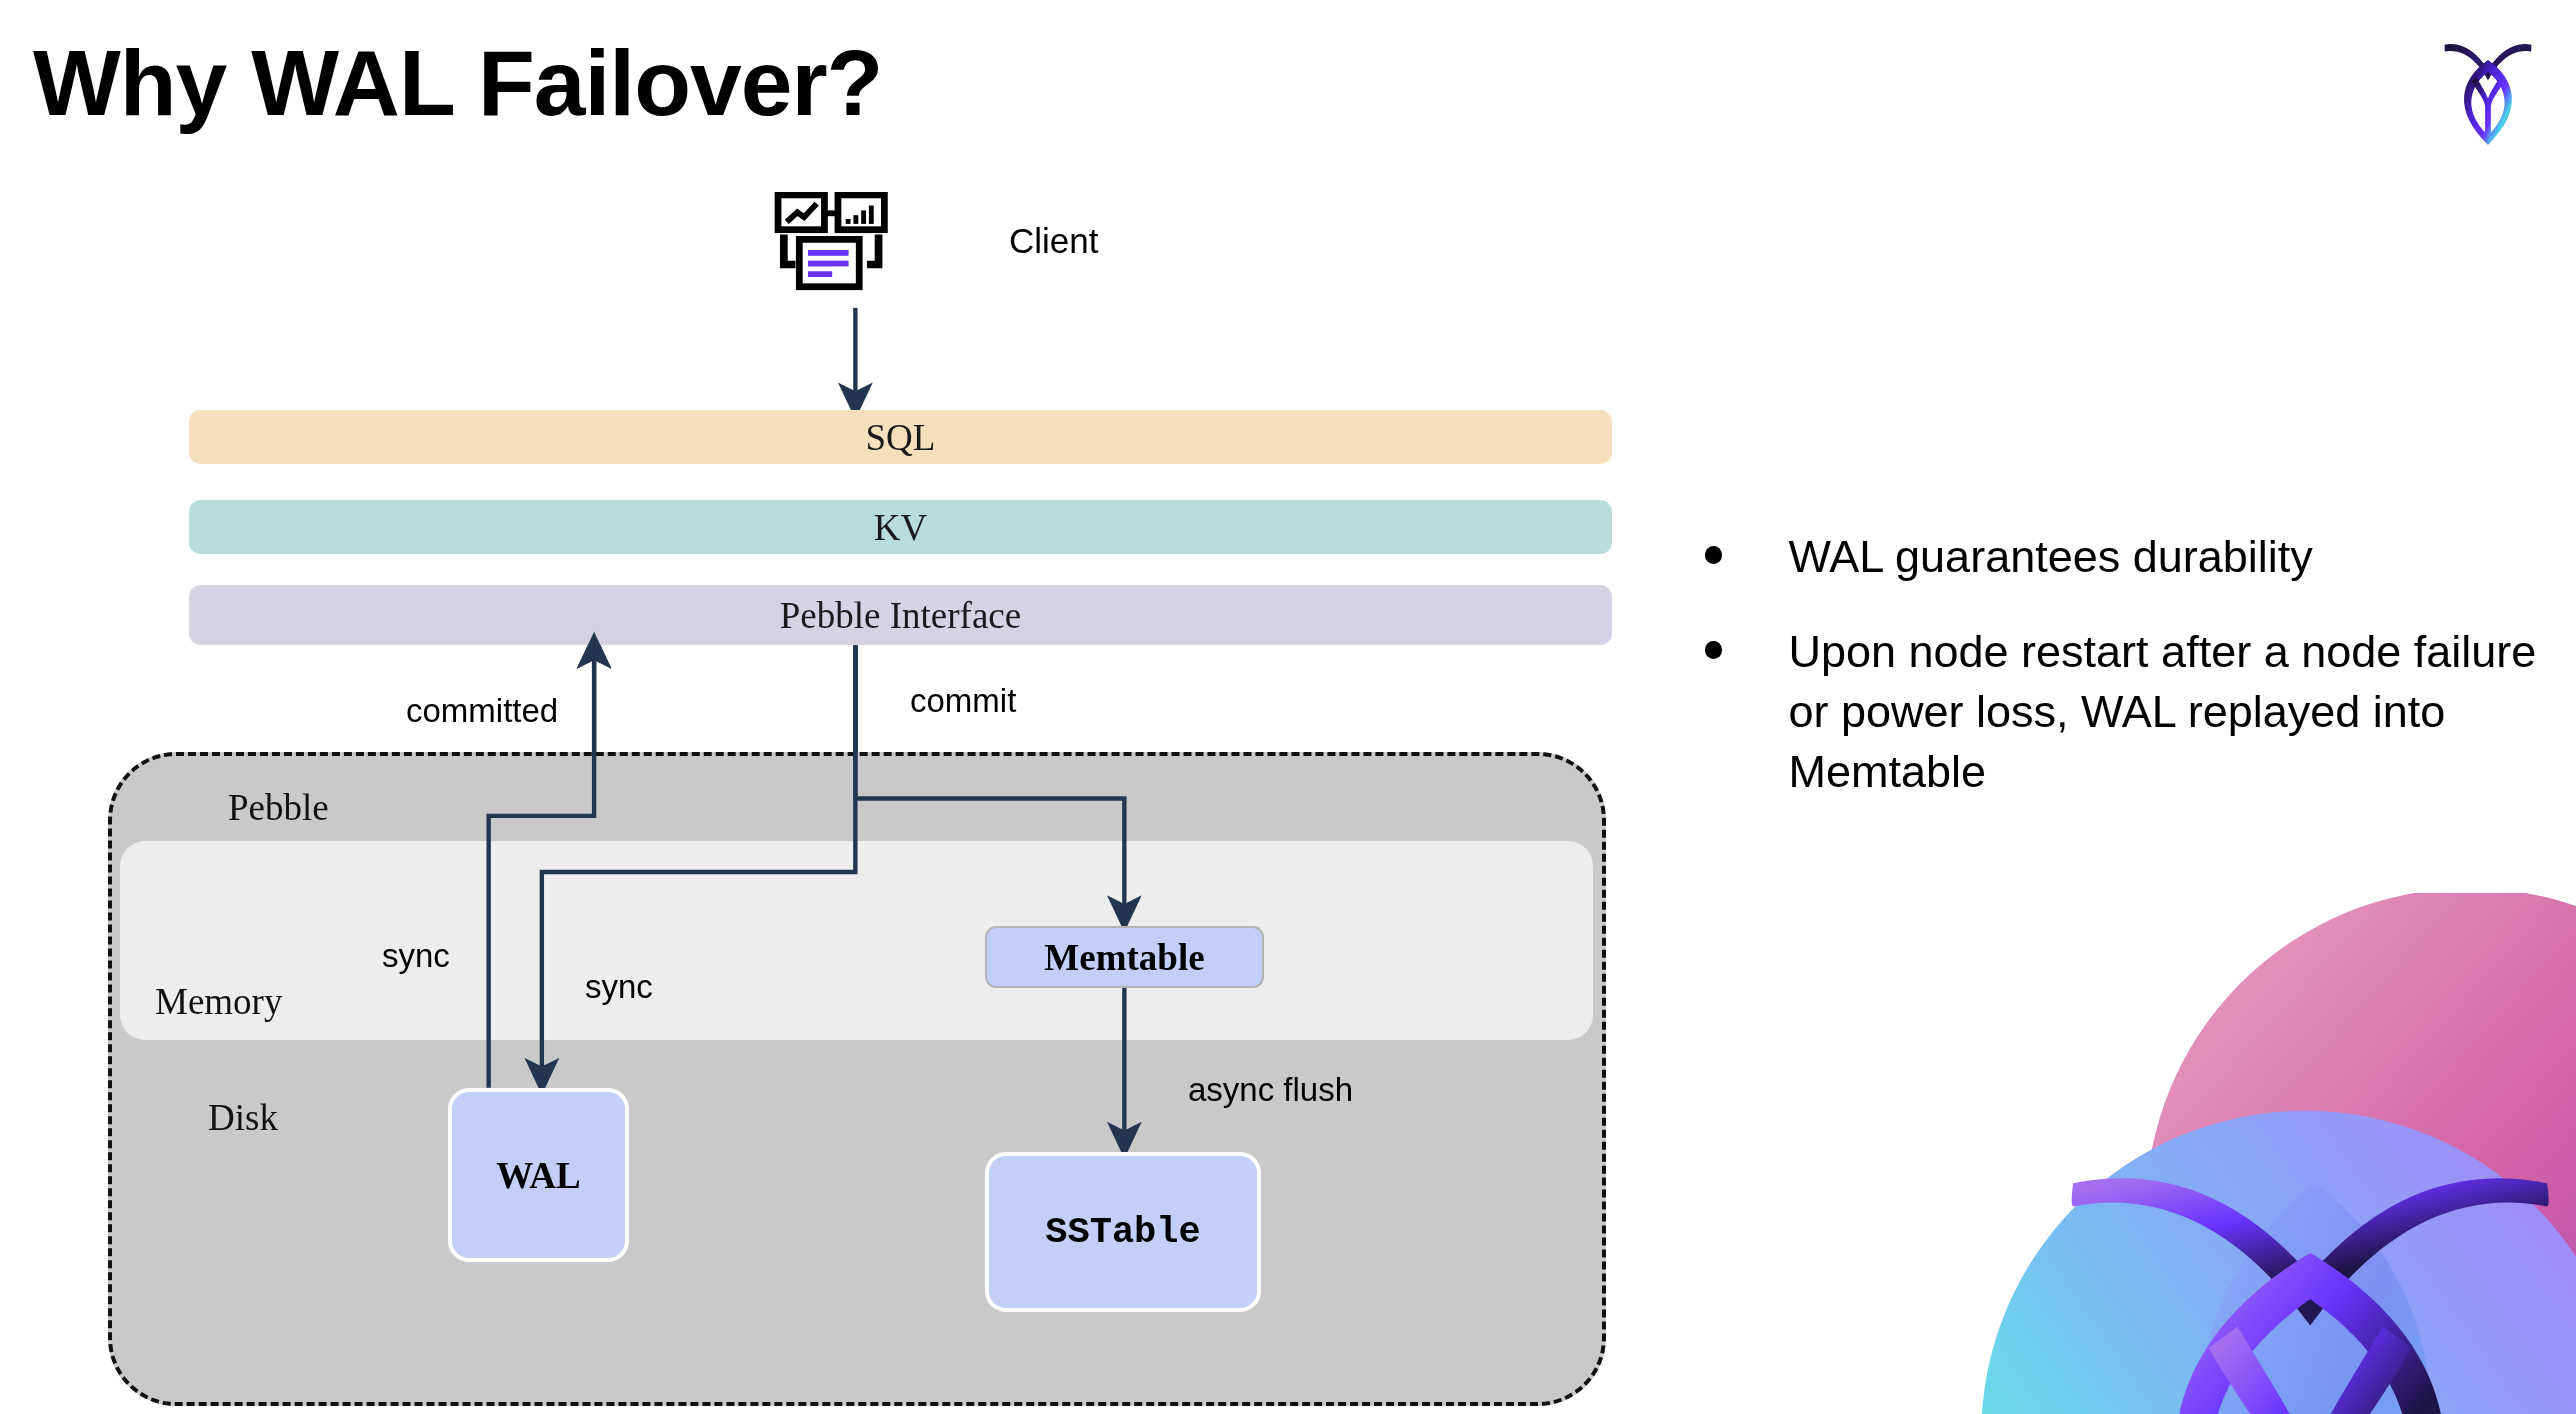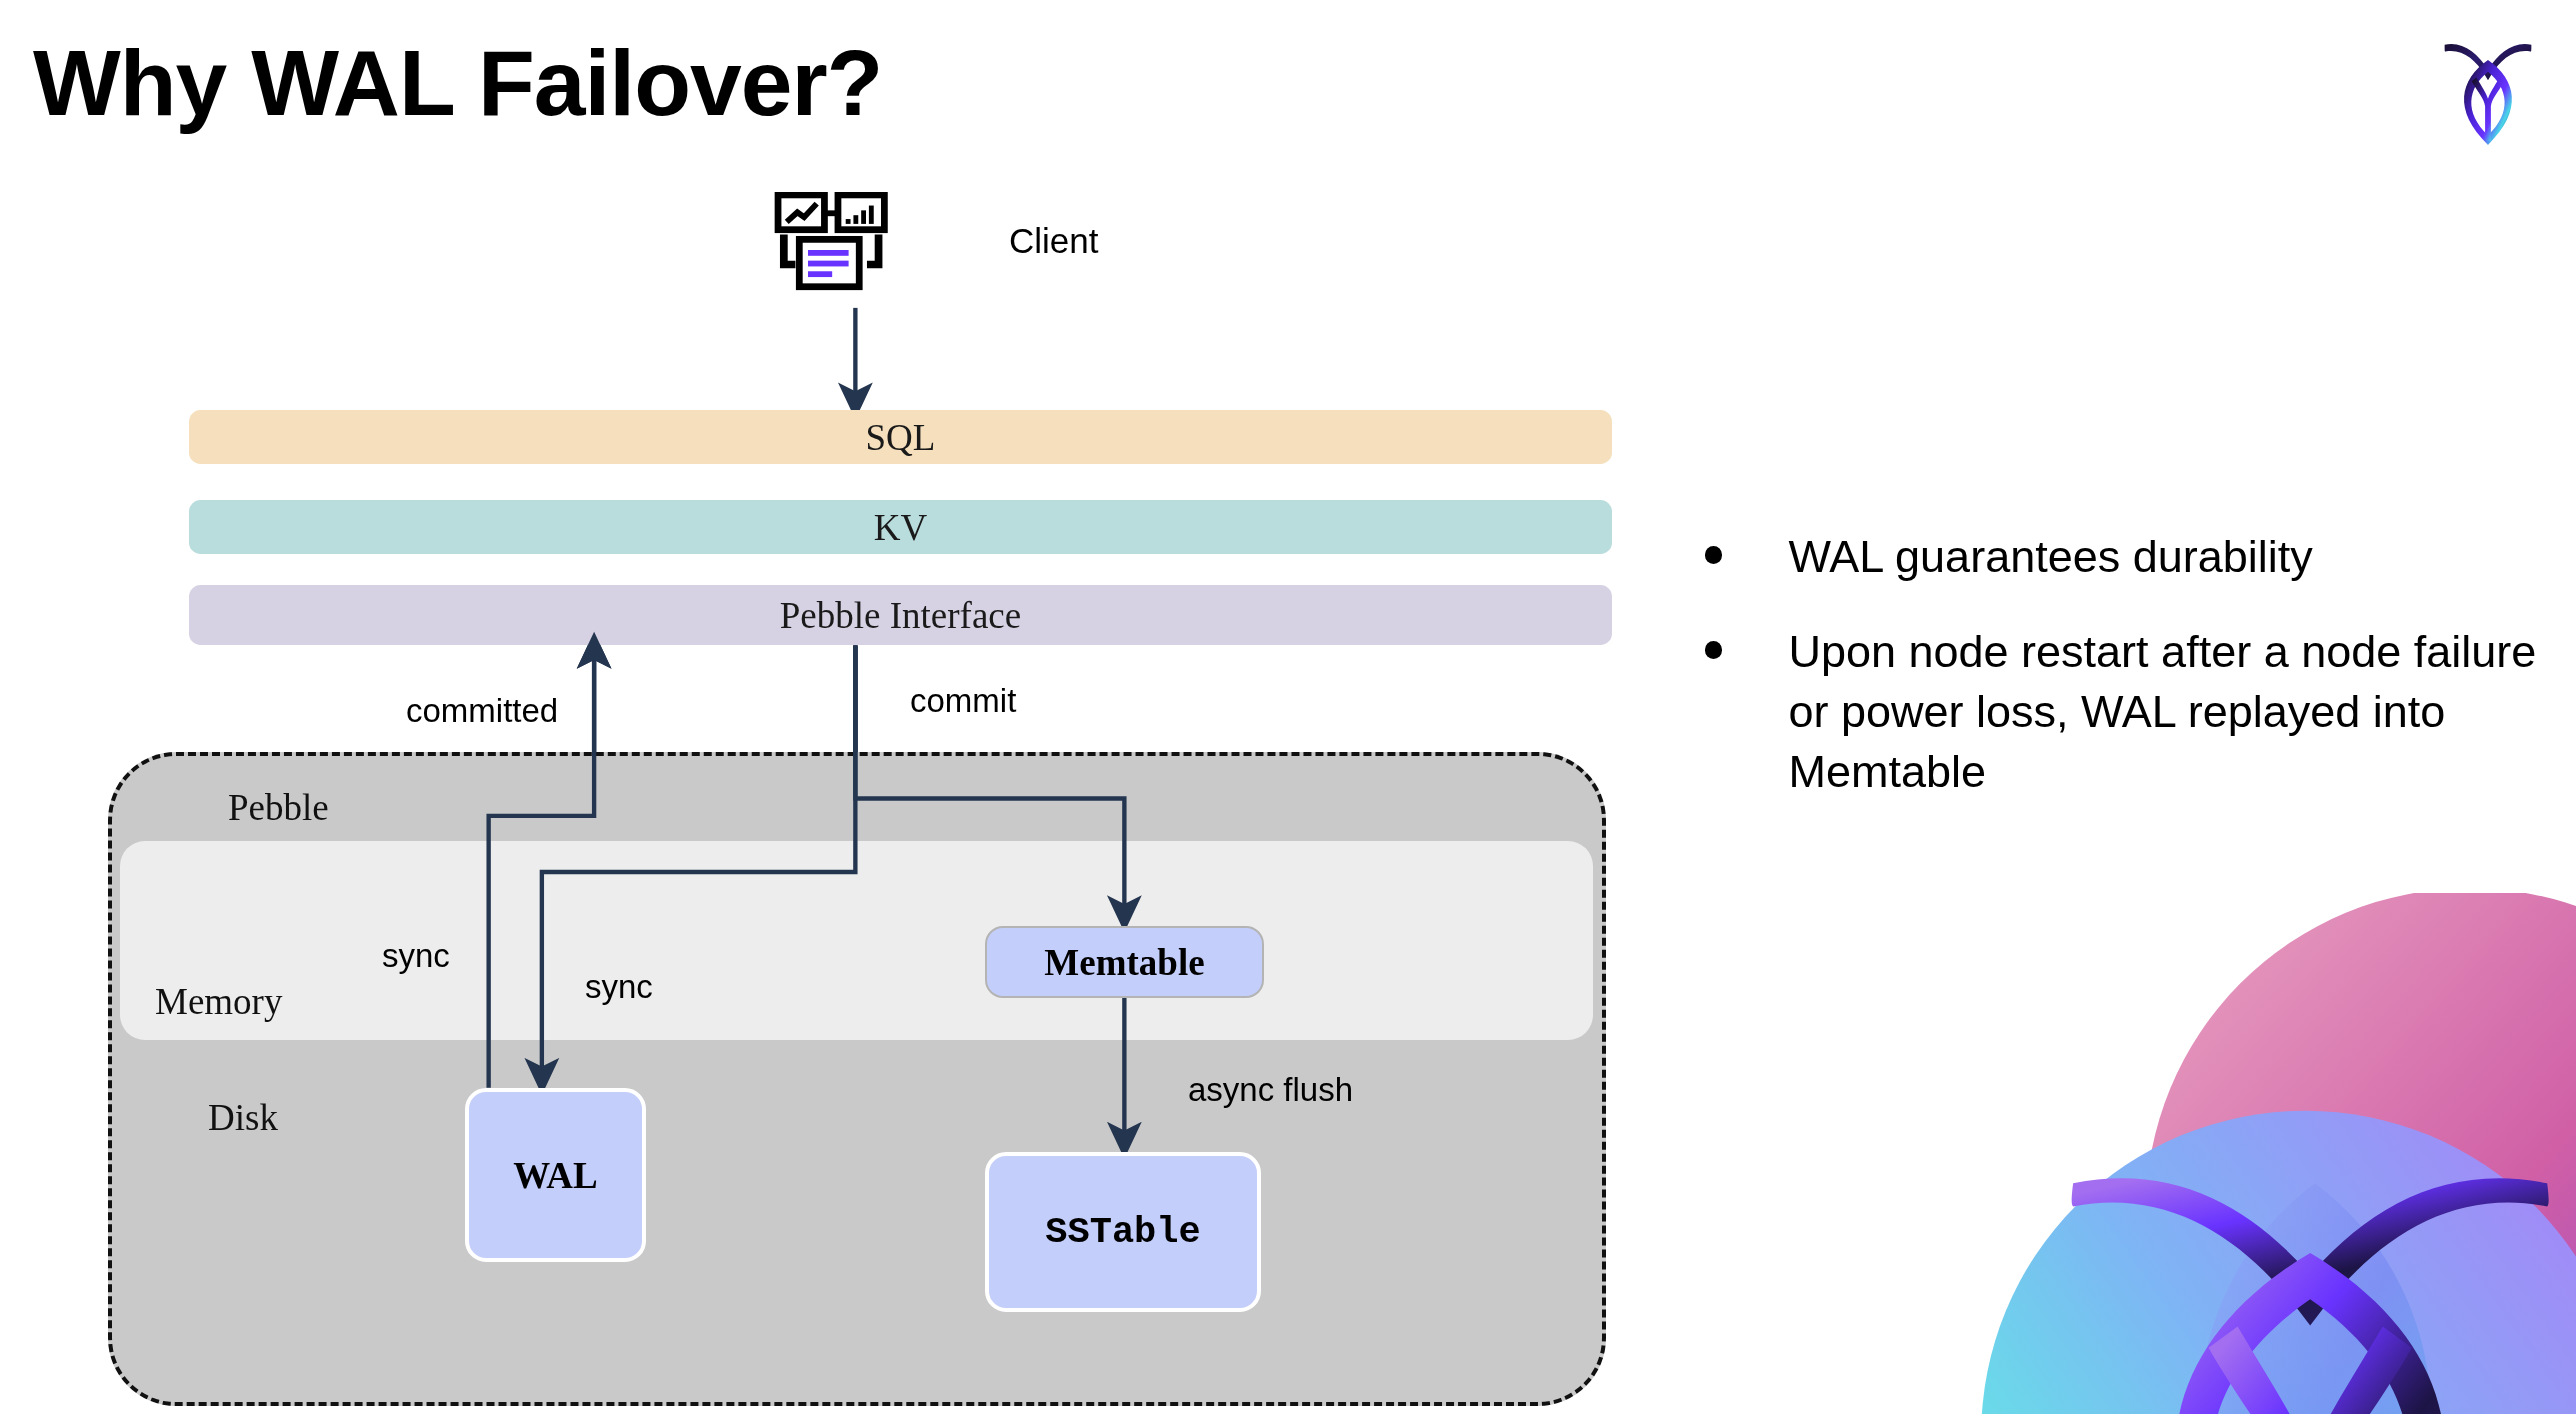--- a/index.html
+++ b/index.html
@@ -139,34 +139,33 @@
     justify-content: center;
     font-family: "Liberation Serif", serif;
     font-weight: bold;
     color: #000;
     box-sizing: border-box;
   }
   #node-memtable {
     left: 985px;
     top: 926px;
     width: 279px;
-    height: 72px;
-    border-radius: 18px;
+    height: 62px;
+    border-radius: 11px;
     border: 2.9px solid #b4b4b4;
     font-size: 37px;
   }
   #node-wal {
     left: 448px;
     top: 1088px;
     width: 181px;
     height: 174px;
     border-radius: 21px;
     border: 4.8px solid #ffffff;
     font-size: 37px;
-    margin-left: 17px;
   }
   #node-sstable {
     left: 985px;
     top: 1152px;
     width: 276px;
     height: 160px;
     border-radius: 21px;
     border: 4.8px solid #ffffff;
     font-size: 37px;
     font-family: Liberation Mono, monospace;

